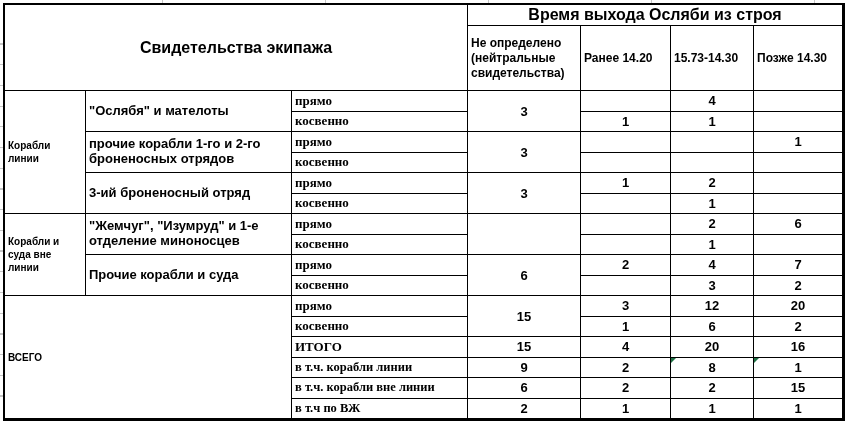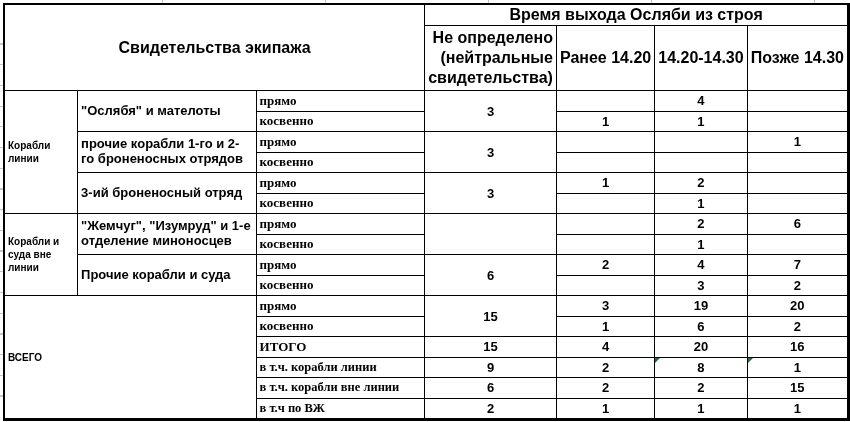--- a/index.html
+++ b/index.html
@@ -9,21 +9,21 @@
   .tick-strip{position:absolute;left:0;top:24px;width:3px;height:392px;
     background:repeating-linear-gradient(to bottom,transparent 0 19.5px,#c6c6c6 19.5px 20.7px);}
   .tick-top{position:absolute;left:0;top:0;width:850px;height:3px;
     background:repeating-linear-gradient(to right,transparent 0 162px,#c6c6c6 162px 163px);}
   table.t{position:absolute;left:3px;top:3px;border-collapse:separate;border-spacing:0;
           table-layout:fixed;border:2px solid #000;}
   .t td{border-right:1px solid #000;border-bottom:1px solid #000;padding:0 3px;
         vertical-align:middle;overflow:hidden;}
   tr.h1{height:21px;} tr.h2{height:65px;} tr.r{height:20.5px;}
   .hdr{font-size:16px;text-align:center;line-height:1.2;}
-  .h2c{font-size:16px;text-align:right;line-height:1.25;white-space:normal;}
+  .h2c{font-size:12px;text-align:left;line-height:1.25;white-space:normal;}
   .nw{white-space:nowrap;}
   .grp{font-size:10px;text-align:left;padding-left:5px;line-height:1.3;}
   .cat{font-size:13px;text-align:left;padding-left:5px;line-height:1.15;}
   .lbl{font-size:13px;text-align:left;padding-left:4px;white-space:nowrap;font-family:Liberation Serif, serif;}
   .num{font-size:13px;text-align:center;}
   .indent{padding-left:11px;font-size:12.5px;margin-left:20px;}
   .vB{border-right-width:2px;}          
   .bB{border-bottom-width:2px;}         
   .bg{border-bottom:1px solid #9b9b9b;} 
   .last{border-right:none;}
@@ -51,21 +51,21 @@
     </colgroup>
 
     <tbody>
         <tr class="h1">
       <td class="hdr vB bB" colspan="3" rowspan="2">Свидетельства экипажа</td>
       <td class="hdr bB last" colspan="4">Время выхода Осляби из строя</td>
     </tr>
     <tr class="h2">
       <td class="h2c bB">Не определено (нейтральные свидетельства)</td>
       <td class="h2c bB nw">Ранее 14.20</td>
-      <td class="h2c bB nw">14.20-14.30</td>
+      <td class="h2c bB nw">15.73-14.30</td>
       <td class="h2c bB nw last">Позже 14.30</td>
     </tr>
 
     <tr class="r">
       <td class="grp bB" rowspan="6">Корабли линии</td>
       <td class="cat" rowspan="2">"Ослябя" и мателоты</td>
       <td class="lbl vB bg">прямо</td>
       <td class="num" rowspan="2">3</td>
       <td class="num bg"></td>
       <td class="num bg">4</td>
@@ -134,21 +134,21 @@
       <td class="num bB"></td>
       <td class="num bB">3</td>
       <td class="num bB last">2</td>
     </tr>
 
     <tr class="r">
       <td class="grp noB" colspan="2" rowspan="6">ВСЕГО</td>
       <td class="lbl vB bg">прямо</td>
       <td class="num bB" rowspan="2">15</td>
       <td class="num bg">3</td>
-      <td class="num bg">19</td>
+      <td class="num bg">12</td>
       <td class="num bg last">20</td>
     </tr>
     <tr class="r">
       <td class="lbl vB bB">косвенно</td>
       <td class="num bB">1</td>
       <td class="num bB">6</td>
       <td class="num bB last">2</td>
     </tr>
     <tr class="r">
       <td class="lbl vB bB">ИТОГО</td>

